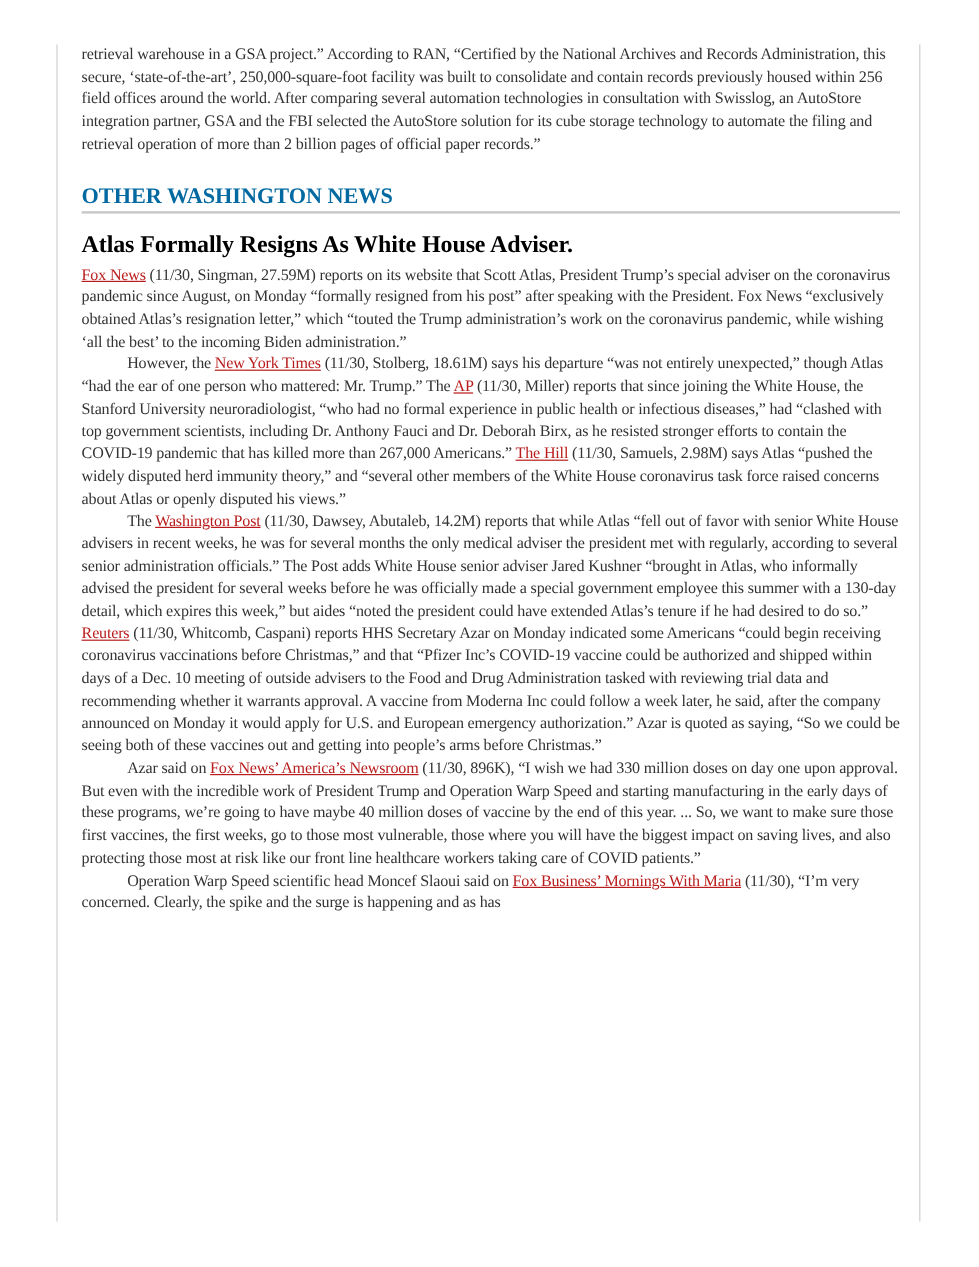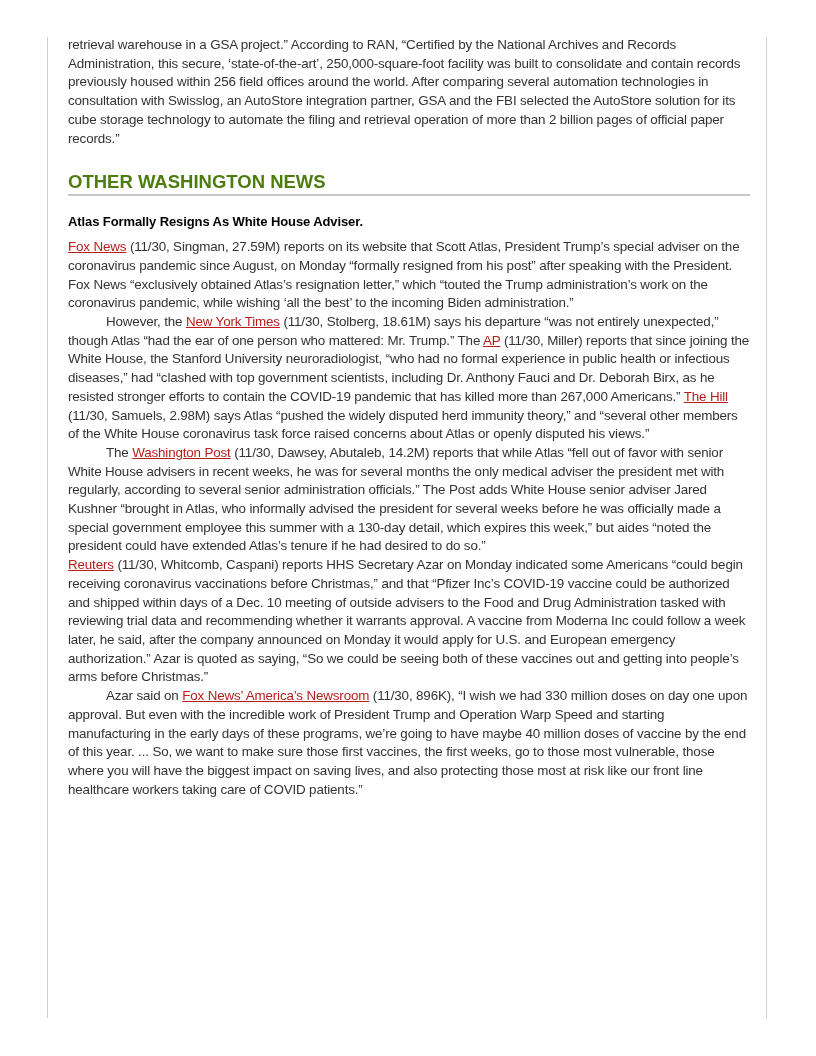--- a/index.html
+++ b/index.html
@@ -9,42 +9,42 @@
     left: 47px; top: 37px;
     width: 720px; height: 981px;
     border-left: 1px solid #cfcfcf;
     border-right: 1px solid #cfcfcf;
     box-sizing: border-box;
   }
   .content {
     position: absolute;
     left: 68px; top: 36px;
     width: 682px;
-    font-family: Liberation Sans, sans-serif;
+    font-family: Liberation Serif, serif;
     font-size: 13.4px;
     line-height: 18.7px;
     color: #333333;
     letter-spacing: -0.15px;
   }
   .content p { margin: 0; }
   .indent { text-indent: 38px; }
   a { color: #b91c1c; text-decoration: underline; }
   h2.section {
     margin: 22px 0 0 0;
     font-size: 18.5px;
     line-height: 24px;
     font-weight: bold;
-    color: #4d7c0f;
+    color: #0369a1;
     border-bottom: 2px solid #c8c8c8;
     padding-bottom: 0px;
     letter-spacing: 0px;
   }
   h3.headline {
     margin: 17px 0 7px 0;
-    font-size: 13px;
+    font-size: 20px;
     line-height: 18px;
     font-weight: bold;
     color: #000000;
     letter-spacing: -0.1px;
   }
   h3.headline.second { margin-top: 18px; }
 </style>
 </head>
 <body>
 
@@ -65,15 +65,16 @@
 
     <p class="indent"><span>The </span><a href="#">Washington Post</a><span> (11/30, Dawsey, Abutaleb, 14.2M) reports that while Atlas “fell out of favor with senior White House advisers in recent weeks, he was for several months the only medical adviser the president met with regularly, according to several senior administration officials.” The Post adds White House senior adviser Jared Kushner “brought in Atlas, who informally advised the president for several weeks before he was officially made a special government employee this summer with a 130-day detail, which expires this week,” but aides “noted the president could have extended Atlas’s tenure if he had desired to do so.”</span></p>
   </div>
 
   <div>
 
     <p><a href="#">Reuters</a><span> (11/30, Whitcomb, Caspani) reports HHS Secretary Azar on Monday indicated some Americans “could begin receiving coronavirus vaccinations before Christmas,” and that “Pfizer Inc’s COVID-19 vaccine could be authorized and shipped within days of a Dec. 10 meeting of outside advisers to the Food and Drug Administration tasked with reviewing trial data and recommending whether it warrants approval. A vaccine from Moderna Inc could follow a week later, he said, after the company announced on Monday it would apply for U.S. and European emergency authorization.” Azar is quoted as saying, “So we could be seeing both of these vaccines out and getting into people’s arms before Christmas.”</span></p>
 
     <p class="indent"><span>Azar said on </span><a href="#">Fox News’ America’s Newsroom</a><span> (11/30, 896K), “I wish we had 330 million doses on day one upon approval. But even with the incredible work of President Trump and Operation Warp Speed and starting manufacturing in the early days of these programs, we’re going to have maybe 40 million doses of vaccine by the end of this year. ... So, we want to make sure those first vaccines, the first weeks, go to those most vulnerable, those where you will have the biggest impact on saving lives, and also protecting those most at risk like our front line healthcare workers taking care of COVID patients.”</span></p>
 
+    <p class="indent"><span>Operation Warp Speed scientific head Moncef Slaoui said on </span><a href="#">Fox Business’ Mornings With Maria</a><span> (11/30), “I’m very concerned. Clearly, the spike and the surge is happening and as has</span></p>
   </div>
 
 </div>
 
 </body></html>

